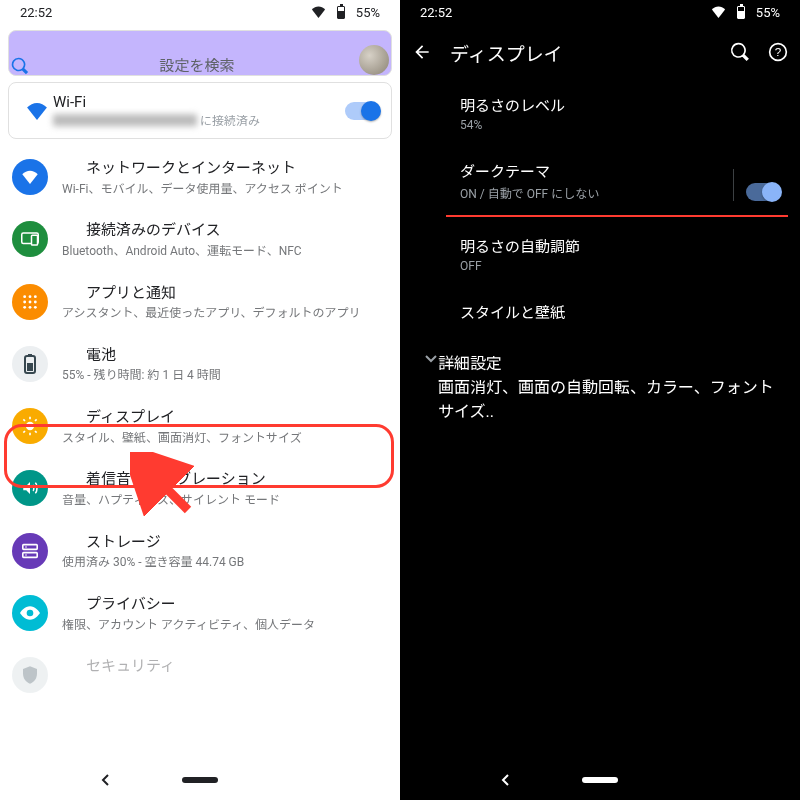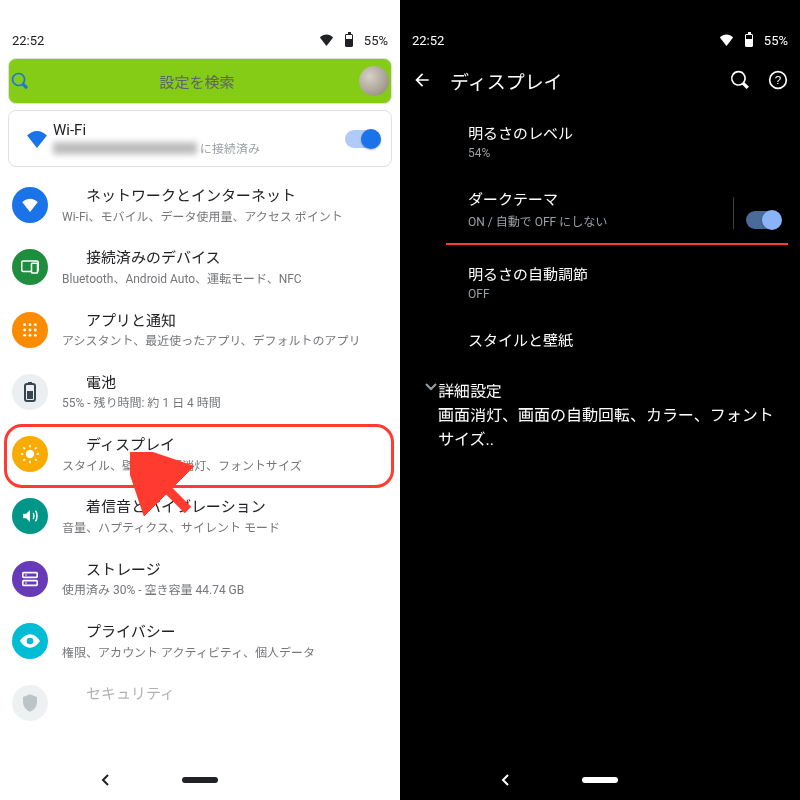--- a/index.html
+++ b/index.html
@@ -2,29 +2,29 @@
 <html><head>
 <meta charset="utf-8">
 <style>
   * { box-sizing: border-box; margin: 0; padding: 0; }
   body { width: 800px; height: 800px; display: flex; font-family: Roboto, "Noto Sans JP", sans-serif; background: #fff; }
   .pane { width: 400px; height: 800px; position: relative; overflow: hidden; }
   .pane-left { background: #fff; color: #202124; }
   .pane-right { background: #000; color: #fff; }
 
   
-  .statusbar { height: 24px; display: flex; align-items: center; justify-content: space-between; padding: 0 12px; font-size: 13px; margin-top: 28px; }
+  .statusbar { height: 24px; display: flex; align-items: center; justify-content: space-between; padding: 0 20px; font-size: 13px; }
   .statusbar .right { display: flex; align-items: center; gap: 11px; }
   .pane-right .statusbar { color: #fff; }
   .batt { width: 8px; height: 13px; border: 1.2px solid currentColor; border-radius: 1px; position: relative; display:inline-block; }
   .batt::before { content:""; position:absolute; top:-3px; left:2px; width:3px; height:2px; background: currentColor; }
   .batt::after { content:""; position:absolute; bottom:0; left:0; right:0; height:55%; background: currentColor; }
 
   
-  .search-card { margin: 6px 8px; height: 46px; border: 1px solid #e0e0e0; border-radius: 8px; display:flex; align-items:center; padding:0 2px; background:#84cc16; }
+  .search-card { margin: 6px 8px; height: 46px; border: 1px solid #e0e0e0; border-radius: 8px; display:flex; align-items:flex-end; padding:0 2px; background:#c4b5fd; }
   .search-card .sicon { color:#1a73e8; font-size:18px; margin-right:6px; }
   .search-card .stext { flex:1; text-align:center; color:#5f6368; font-size:15px; }
   .avatar { width:30px; height:30px; border-radius:50%; background: radial-gradient(circle at 35% 35%, #d7d1c7, #8a8273); }
 
   
   .wifi-card { margin: 0 8px 8px; border:1px solid #e0e0e0; border-radius:8px; padding:10px 12px; display:flex; align-items:center; }
   .wifi-card .icon { color:#1a73e8; width:32px; display:flex; justify-content:center; }
   .wifi-card .txt { flex:1; }
   .wifi-card .title { font-size:15px; color:#202124; }
   .wifi-card .sub { font-size:12px; color:#9aa0a6; }
@@ -48,21 +48,21 @@
   .circle-cyan { background:#00bcd4; }
   .circle-grey { background:#cfd8dc; color:#455a64 !important; }
 
   .highlight-box { position:absolute; border:3px solid #ff3b30; border-radius:18px; pointer-events:none; }
   .arrow { position:absolute; pointer-events:none; }
 
   
   .topbar { display:flex; align-items:center; height:56px; padding:0 12px; gap:18px; }
   .topbar .title { font-size:19px; flex:1; }
   .ricon { font-size:20px; }
-  .ritem { padding:14px 20px 14px 60px;margin-left:8px; }
+  .ritem { padding:14px 20px 14px 60px; }
   .ritem .t { font-size:15px; }
   .ritem .s { font-size:12px; color:#9aa0a6; margin-top:3px; }
   .ritem.withToggle { display:flex; align-items:flex-end; }
   .ritem.withToggle .col { flex:1; }
   .vline { width:1px; height:32px; background:#3c4043; margin:0 12px; }
   .underline-red { height:2px; background:#ff3b30; margin:0 12px 4px 46px; }
   .advanced { display:flex; align-items:flex-start; padding:14px 20px 14px 24px; }
   .chev { font-size:16px; color:#9aa0a6; margin-top:2px; }
 
   

